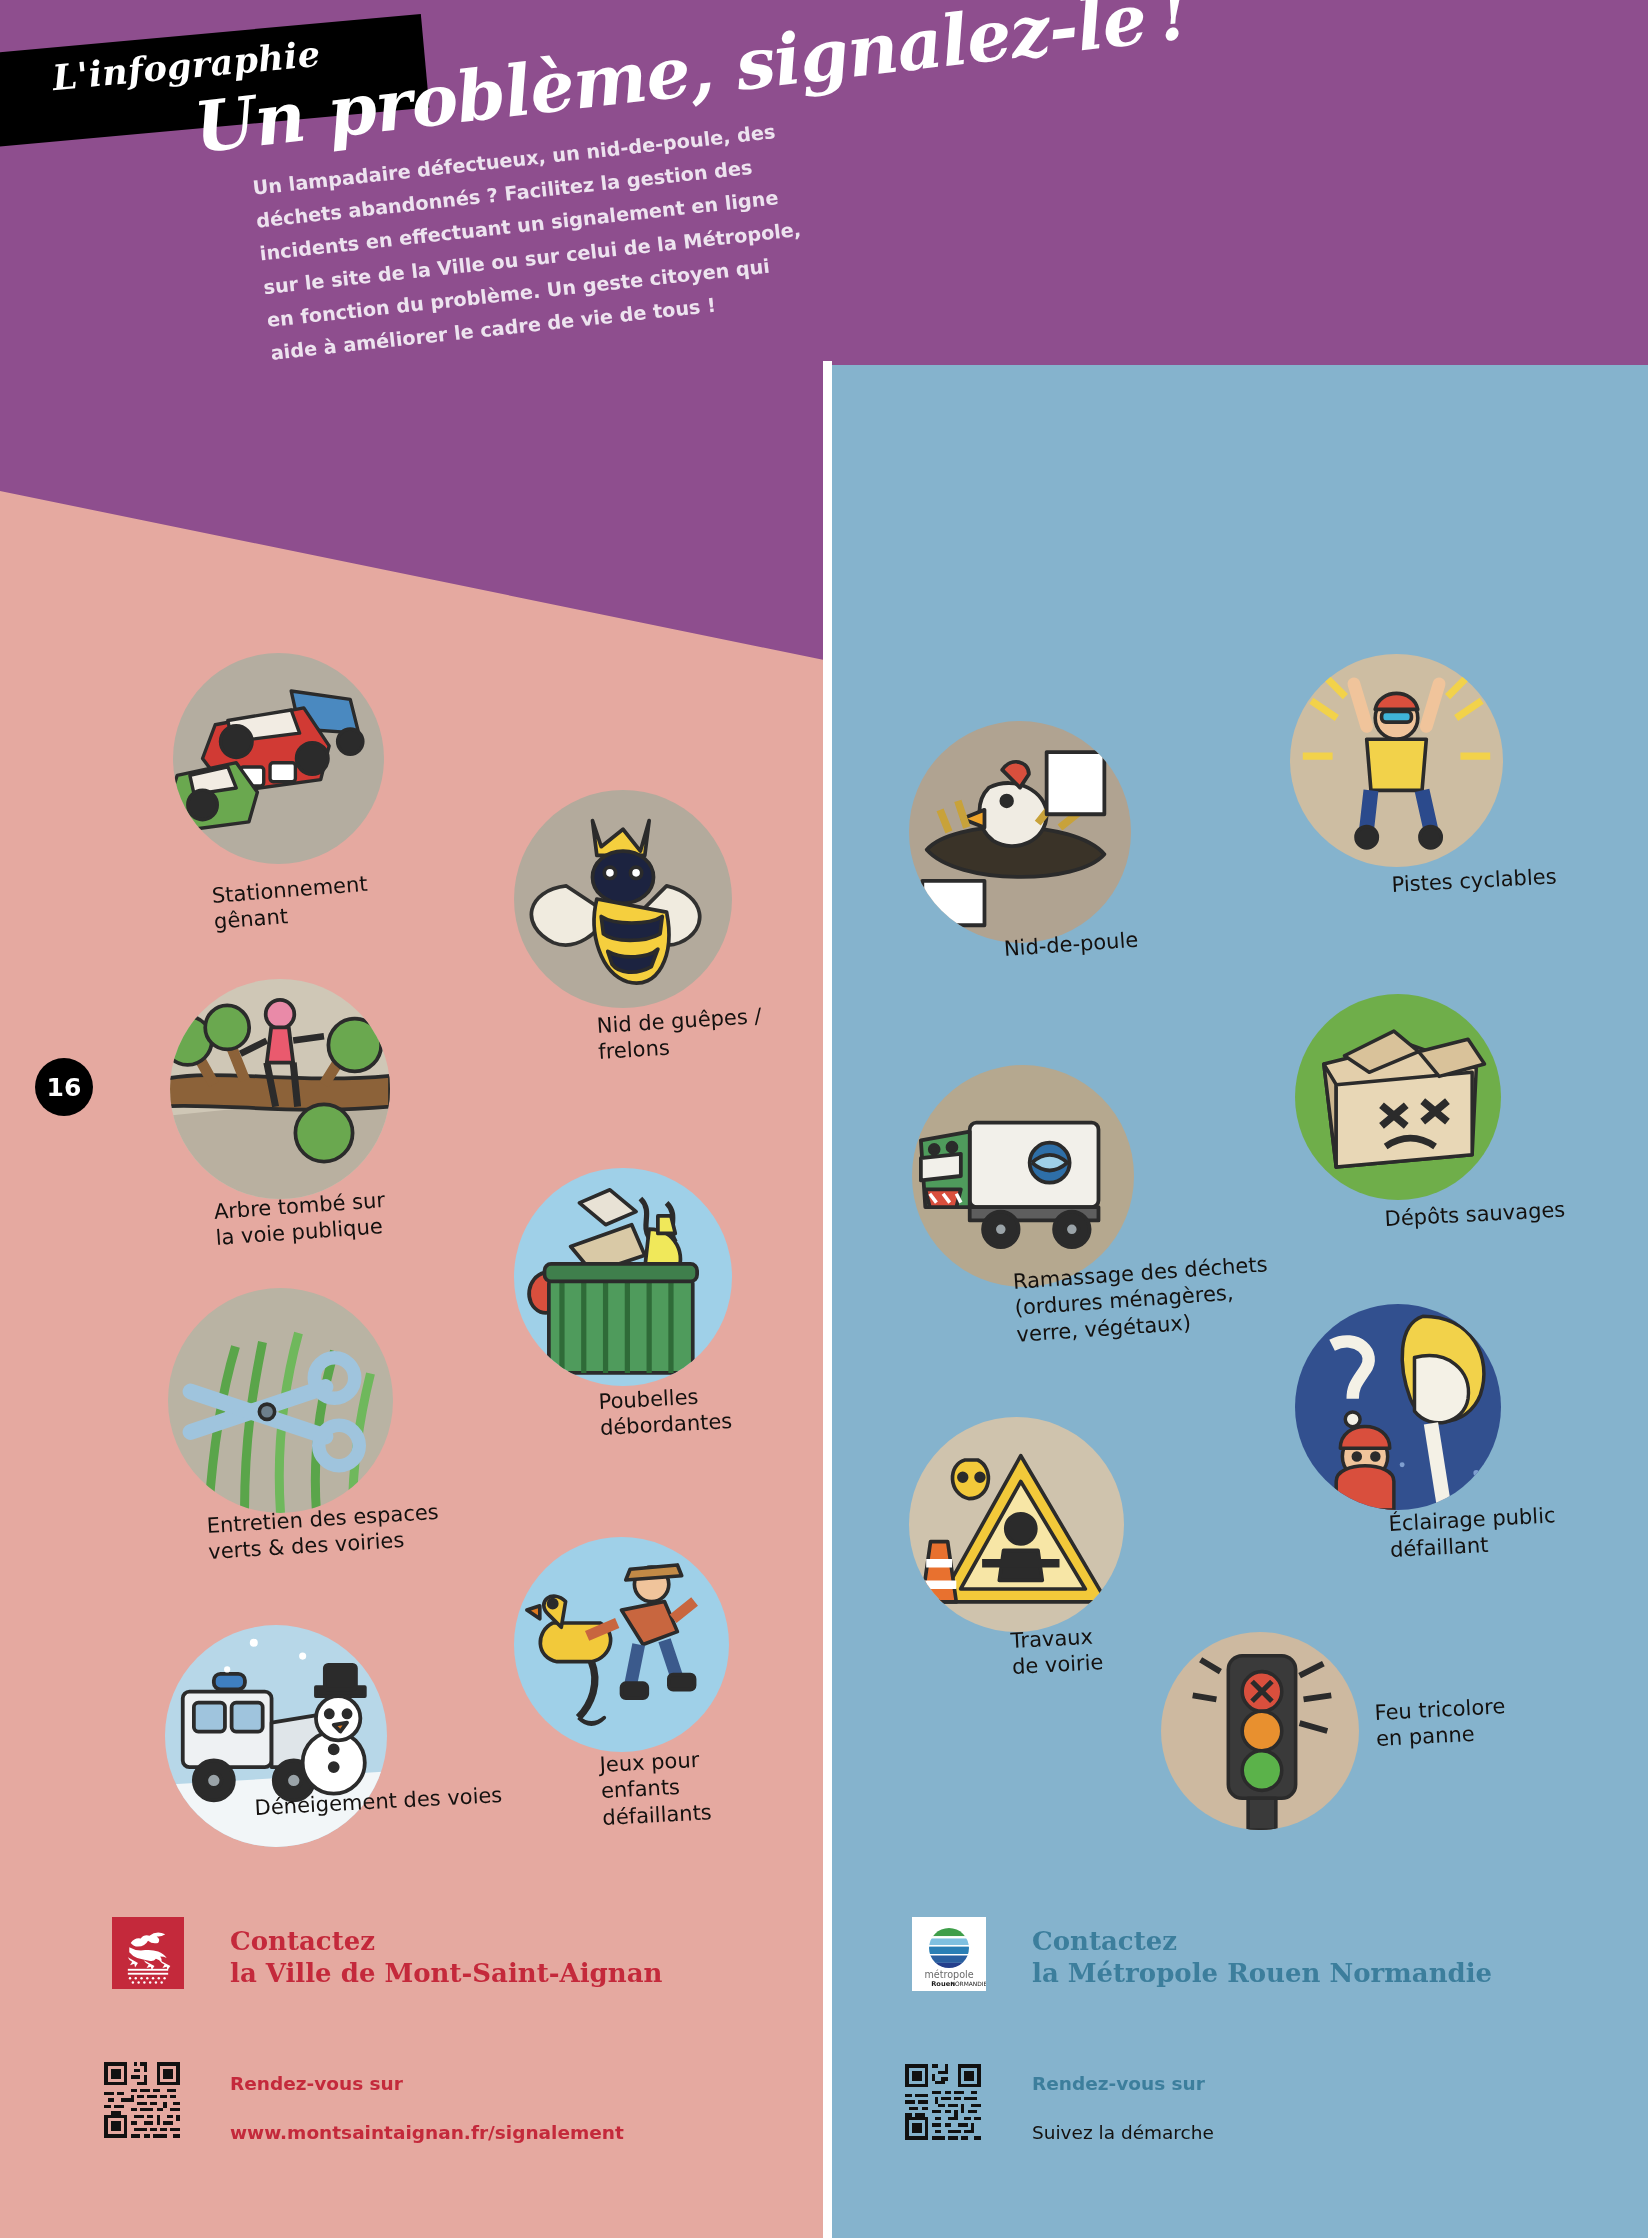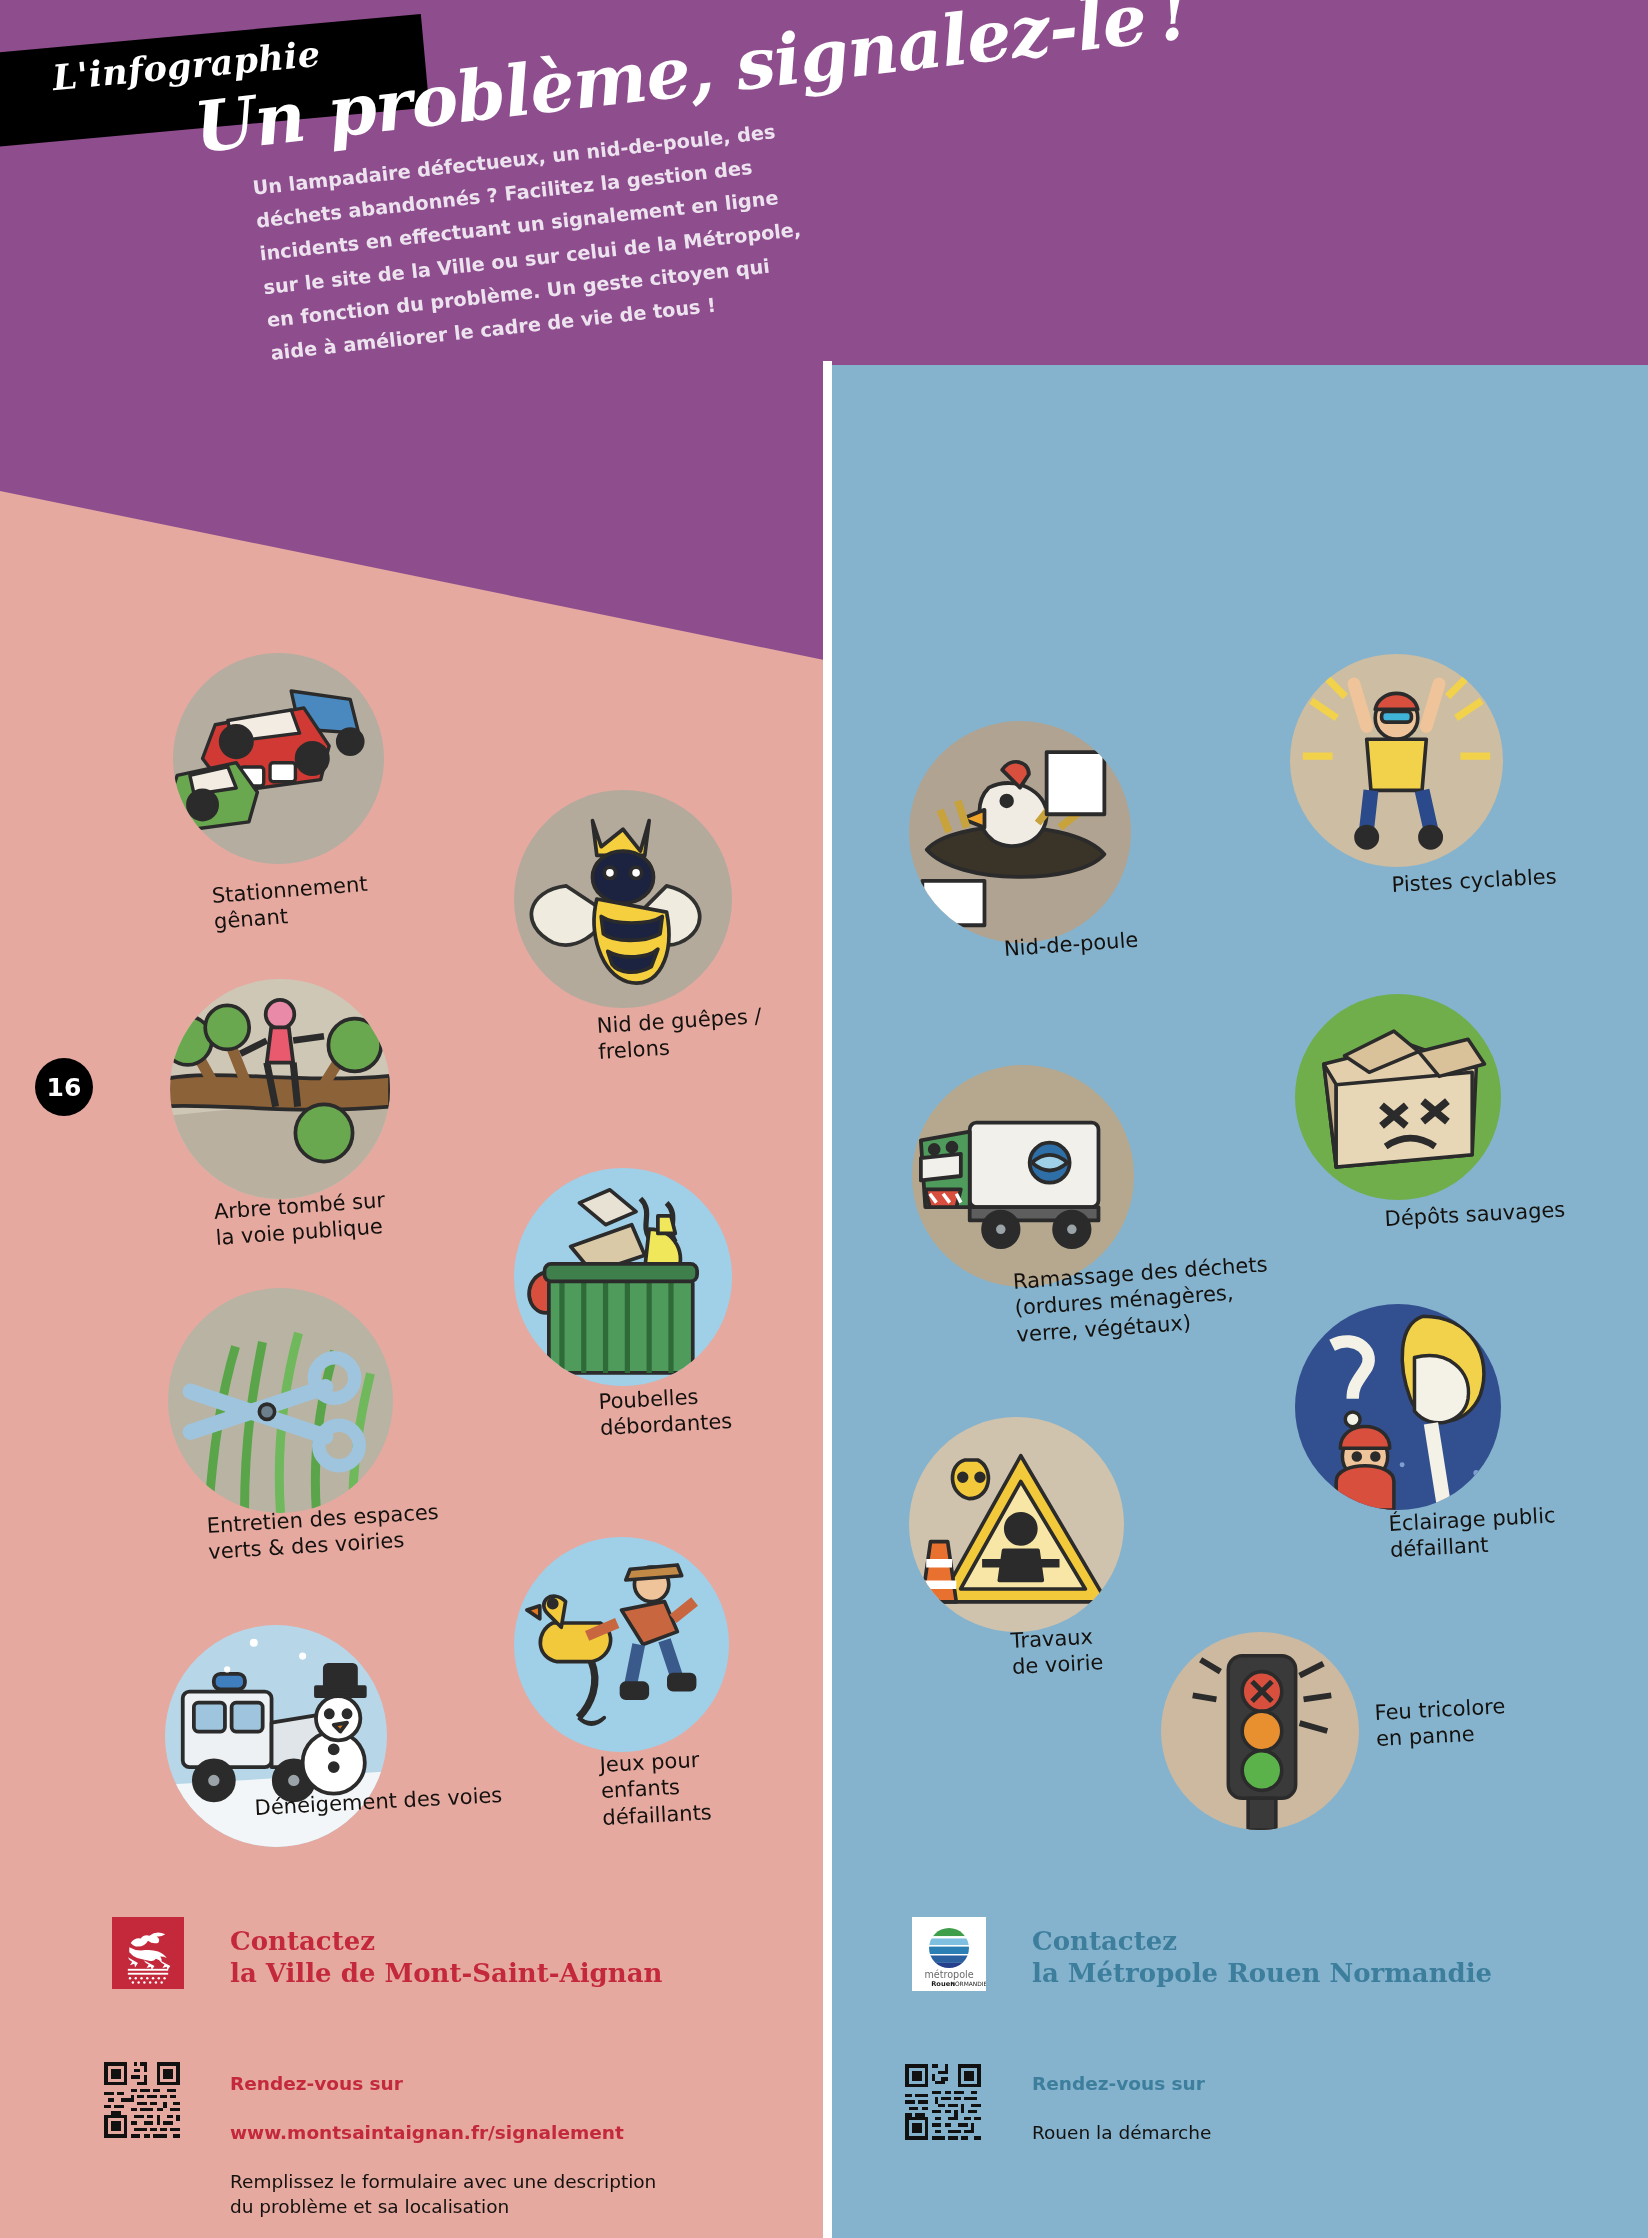--- a/index.html
+++ b/index.html
@@ -507,22 +507,20 @@
           <rect x="9" y="23" width="3" height="1"></rect>
         <rect x="13" y="23" width="2" height="1"></rect>
           <rect x="16" y="23" width="4" height="1"></rect>
         <rect x="22" y="23" width="2" height="1"></rect>
       </g>
     </svg>
   </div>
   <div class="rv msa" style="left:230px;top:2047px;width:567px;">
     <b>Rendez-vous sur</b>
     <b>www.montsaintaignan.fr/signalement</b>
-    <span class="note">Remplissez le formulaire avec une description
-du problème et sa localisation</span>
   </div>
 
   <div class="logo-mrn" style="left:912px;top:1917px;">
     <svg viewBox="0 0 100 100" style="display:block;width:100%;height:100%;">
       <rect width="100" height="100" fill="#ffffff"></rect>
       <clipPath id="globe">
           <circle cx="50" cy="42" r="27"></circle>
         </clipPath>
       <g clip-path="url(#globe)">
         <rect x="20" y="14" width="60" height="12" fill="#3f9e4a"></rect>
@@ -604,17 +602,17 @@
         <rect x="19" y="21" width="2" height="1"></rect>
           <rect x="9" y="23" width="4" height="1"></rect>
         <rect x="14" y="23" width="3" height="1"></rect>
           <rect x="18" y="23" width="2" height="1"></rect>
         <rect x="22" y="23" width="2" height="1"></rect>
       </g>
     </svg>
   </div>
   <div class="rv mrn" style="left:1032px;top:2047px;width:567px;">
     <b>Rendez-vous sur</b>
-    <span class="note">Rouen la démarche</span>
+    <span class="note">Suivez la démarche</span>
   </div>
 
 </div>
 
 
 </body></html>

